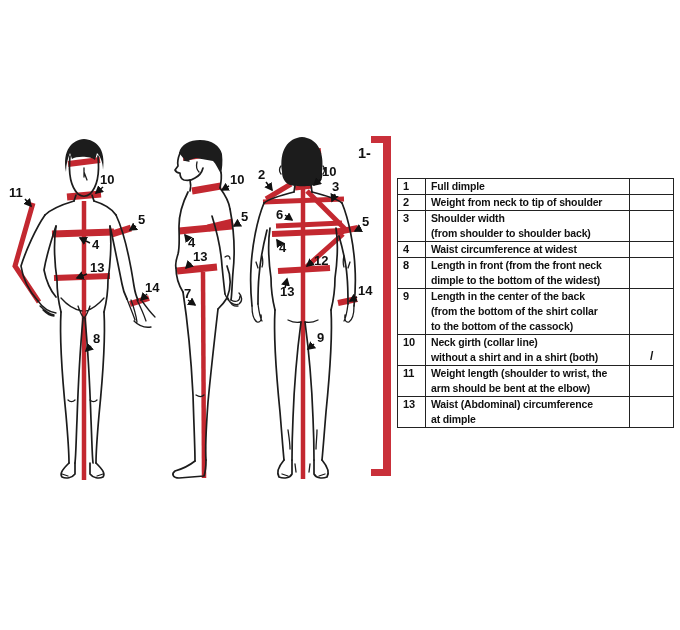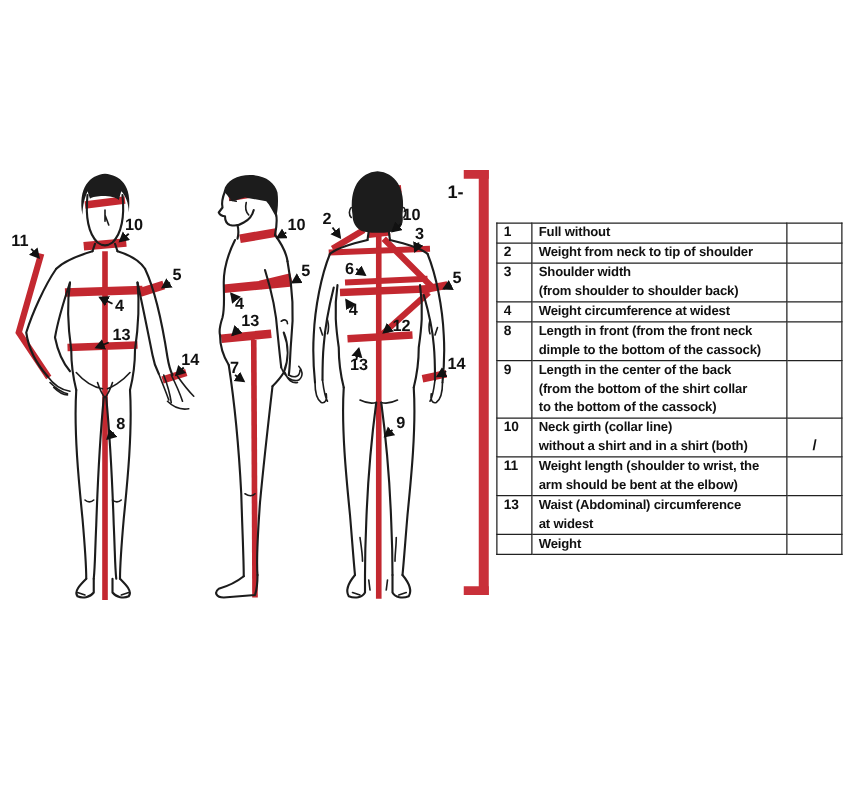--- a/index.html
+++ b/index.html
@@ -203,43 +203,43 @@
 
   <table class="mtable">
     <colgroup>
         <col style="width:28px">
         <col style="width:204px">
         <col style="width:44px">
       </colgroup>
     <tbody>
       <tr style="height:16px">
         <td class="num">1</td>
-        <td class="desc">Full without</td>
+        <td class="desc">Full dimple</td>
         <td class="val"></td>
       </tr>
       <tr style="height:16px">
         <td class="num">2</td>
         <td class="desc">Weight from neck to tip of shoulder</td>
         <td class="val"></td>
       </tr>
       <tr style="height:30px">
         <td class="num">3</td>
         <td class="desc">Shoulder width
 (from shoulder to shoulder back)</td>
         <td class="val"></td>
       </tr>
       <tr style="height:16px">
         <td class="num">4</td>
-        <td class="desc">Weight circumference at widest</td>
+        <td class="desc">Waist circumference at widest</td>
         <td class="val"></td>
       </tr>
       <tr style="height:31px">
         <td class="num">8</td>
         <td class="desc">Length in front (from the front neck
-dimple to the bottom of the cassock)</td>
+dimple to the bottom of the widest)</td>
         <td class="val"></td>
       </tr>
       <tr style="height:46px">
         <td class="num">9</td>
         <td class="desc">Length in the center of the back
 (from the bottom of the shirt collar
 to the bottom of the cassock)</td>
         <td class="val"></td>
       </tr>
       <tr style="height:31px">
@@ -250,23 +250,18 @@
       </tr>
       <tr style="height:31px">
         <td class="num">11</td>
         <td class="desc">Weight length (shoulder to wrist, the
 arm should be bent at the elbow)</td>
         <td class="val"></td>
       </tr>
       <tr style="height:30px">
         <td class="num">13</td>
         <td class="desc">Waist (Abdominal) circumference
-at widest</td>
-        <td class="val"></td>
-      </tr>
-      <tr style="height:15px">
-        <td class="num"></td>
-        <td class="desc">Weight</td>
+at dimple</td>
         <td class="val"></td>
       </tr>
     </tbody>
   </table>
 </div>
 
 </body></html>

